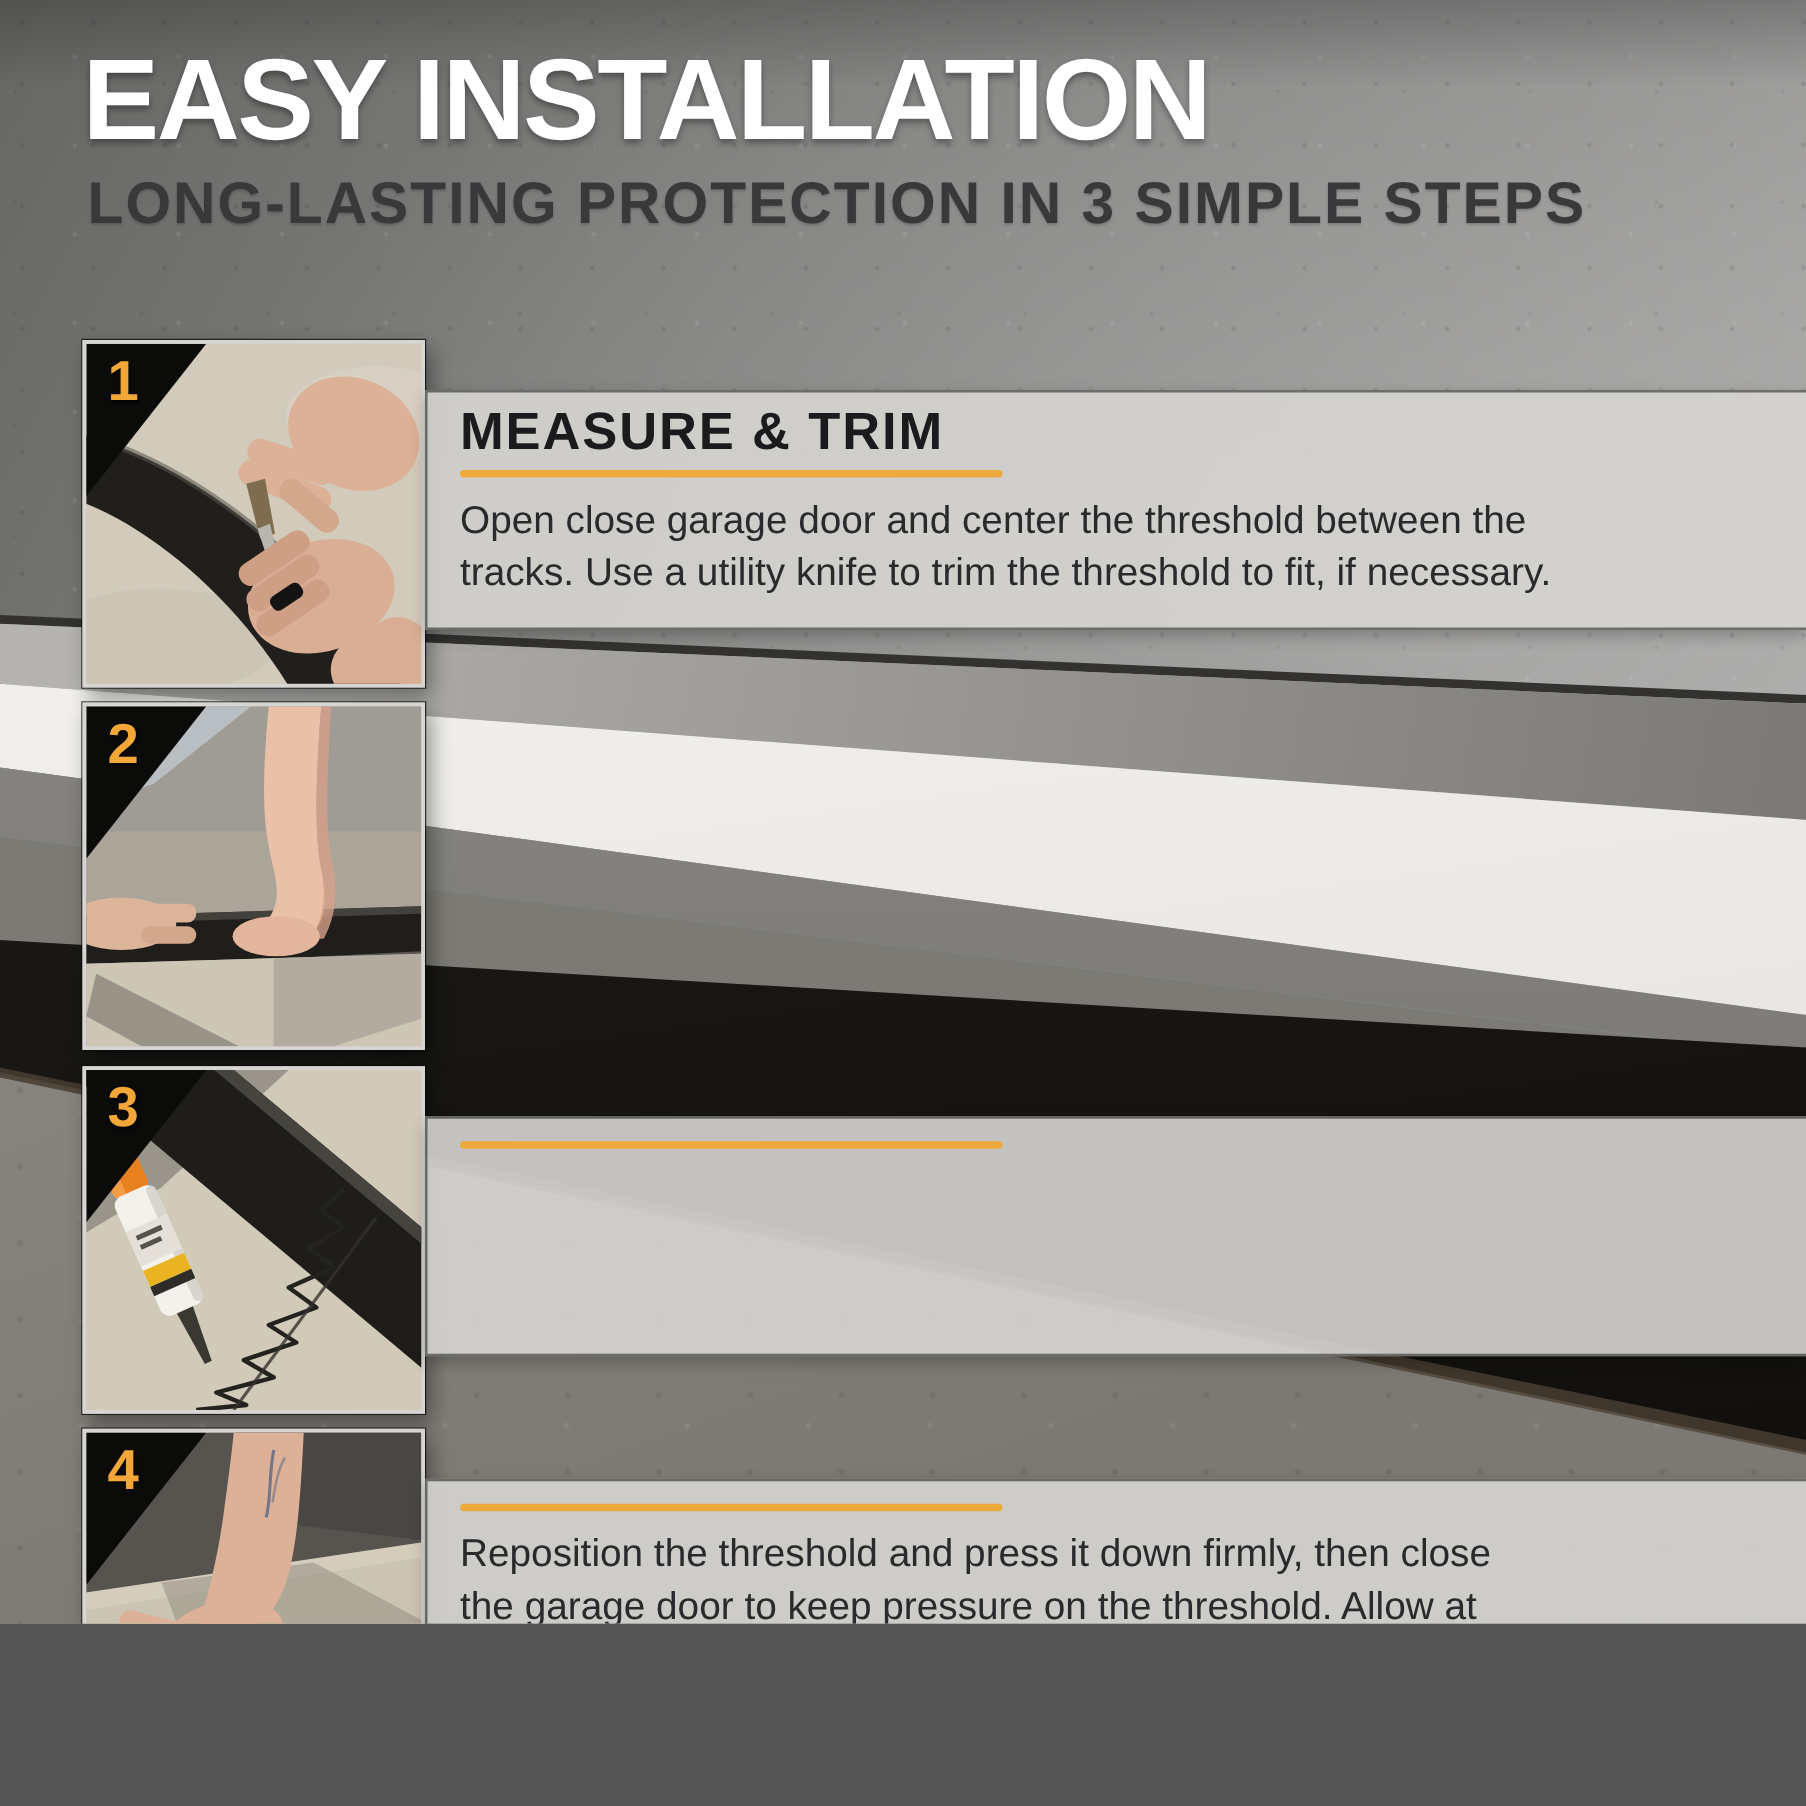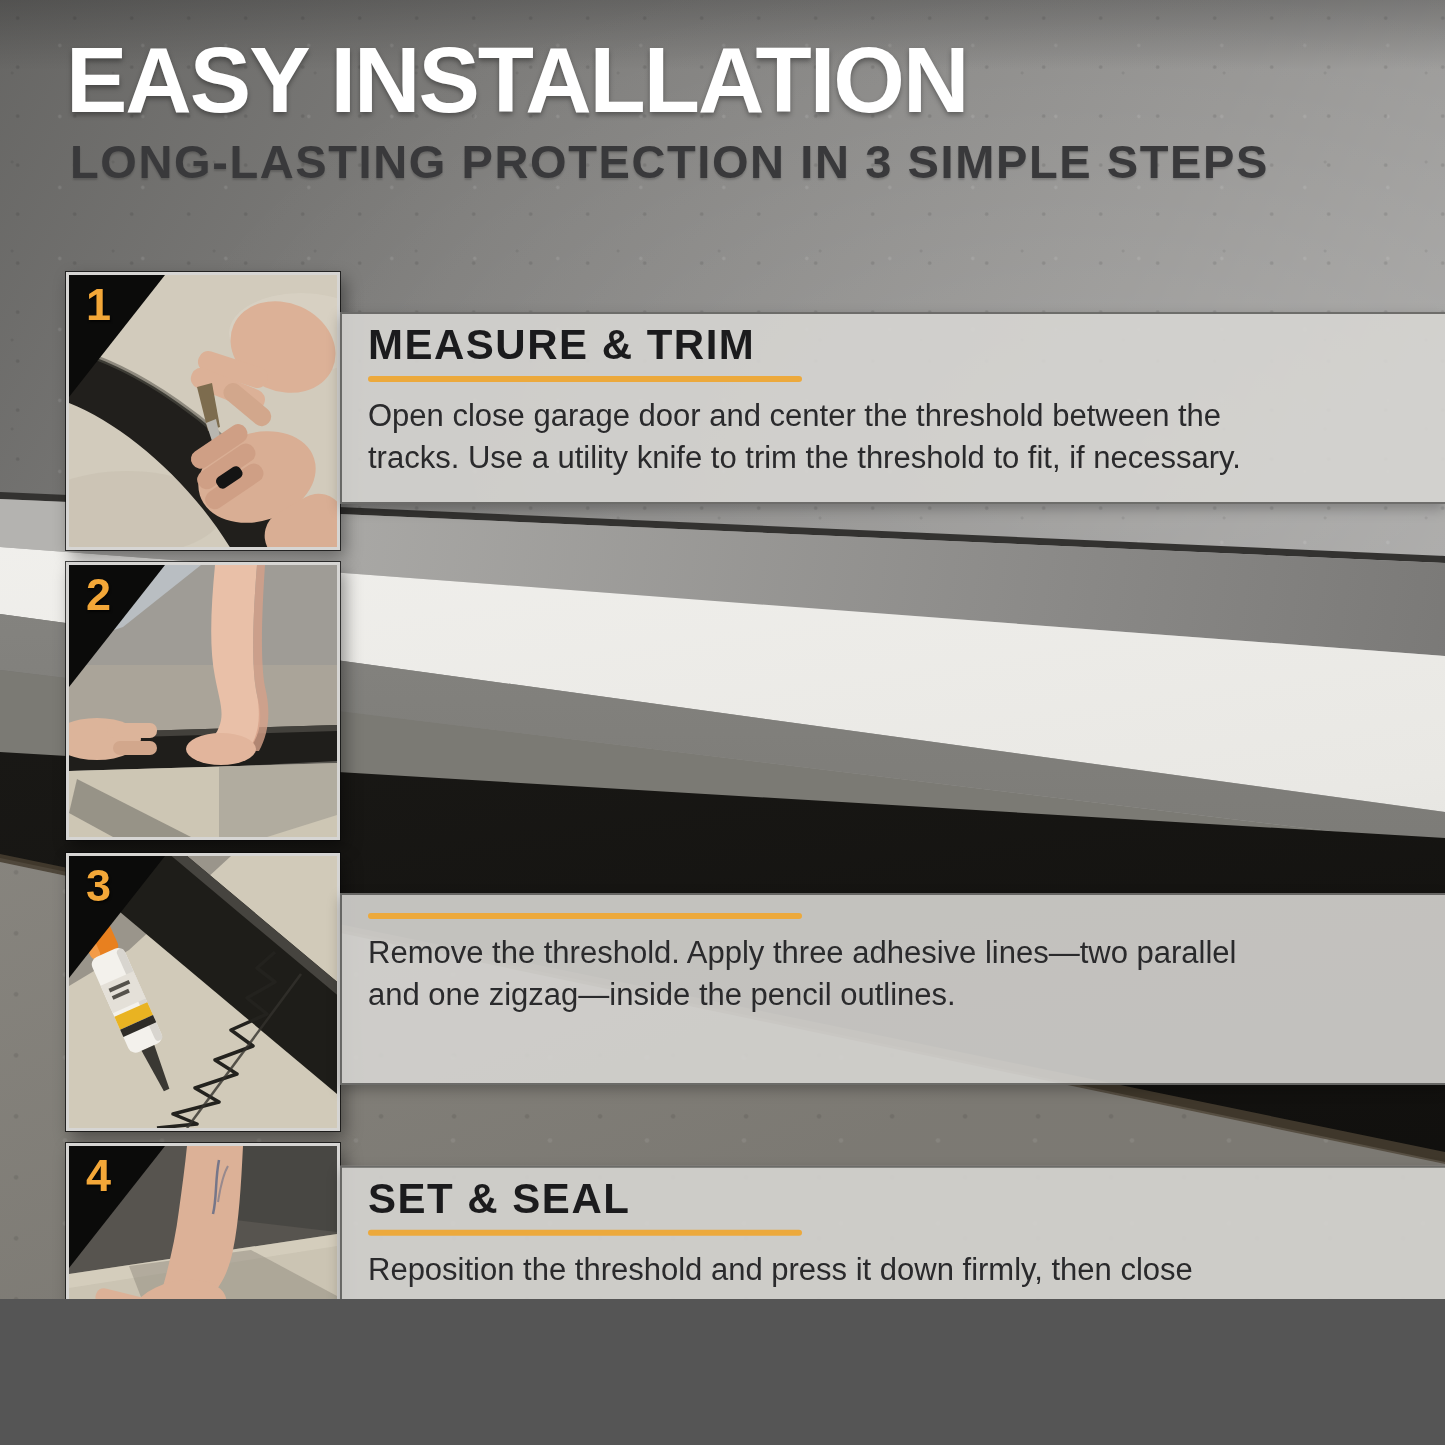--- a/index.html
+++ b/index.html
@@ -203,22 +203,20 @@
           <rect x="-18" y="112" width="36" height="8" fill="#2e2c28"></rect>
           <polygon points="-7,140 7,140 3,186 -3,186" fill="#3a3833"></polygon>
         </g>
       </svg>
       <div class="badge">
         <span class="badge-num">3</span>
       </div>
     </figure>
     <div class="band">
       <div class="underline"></div>
-      <p class="step-body">Remove the threshold. Apply three adhesive lines—two parallel
-and one zigzag—inside the pencil outlines.</p>
     </div>
   </section>
 
   <section class="step step-4">
     <figure class="photo">
       <svg viewBox="0 0 268 272">
         <rect width="268" height="272" fill="#cbc4b3"></rect>
         <polygon points="0,0 268,0 268,88 0,128" fill="#57544f"></polygon>
         <polygon points="120,0 268,0 268,86 150,72" fill="#454340" opacity="0.8"></polygon>
         <polygon points="0,128 268,88 268,100 0,142" fill="#e6dfcd" opacity="0.35"></polygon>
@@ -242,21 +240,20 @@
           <rect x="212" y="166" width="72" height="18" rx="9" transform="rotate(22 240 175)"></rect>
           <rect x="222" y="188" width="66" height="17" rx="8" transform="rotate(24 250 196)"></rect>
           <rect x="234" y="208" width="58" height="16" rx="8" transform="rotate(26 258 216)" fill="#d2a78c"></rect>
         </g>
       </svg>
       <div class="badge">
         <span class="badge-num">4</span>
       </div>
     </figure>
     <div class="band">
-      <h3 class="step-heading">SET &amp; SEAL</h3>
       <div class="underline"></div>
       <p class="step-body">Reposition the threshold and press it down firmly, then close
 the garage door to keep pressure on the threshold. Allow at
 least 19 hours for the adhesive to cure before driving over it.</p>
     </div>
   </section>
 
 </div>
 
 </body></html>

